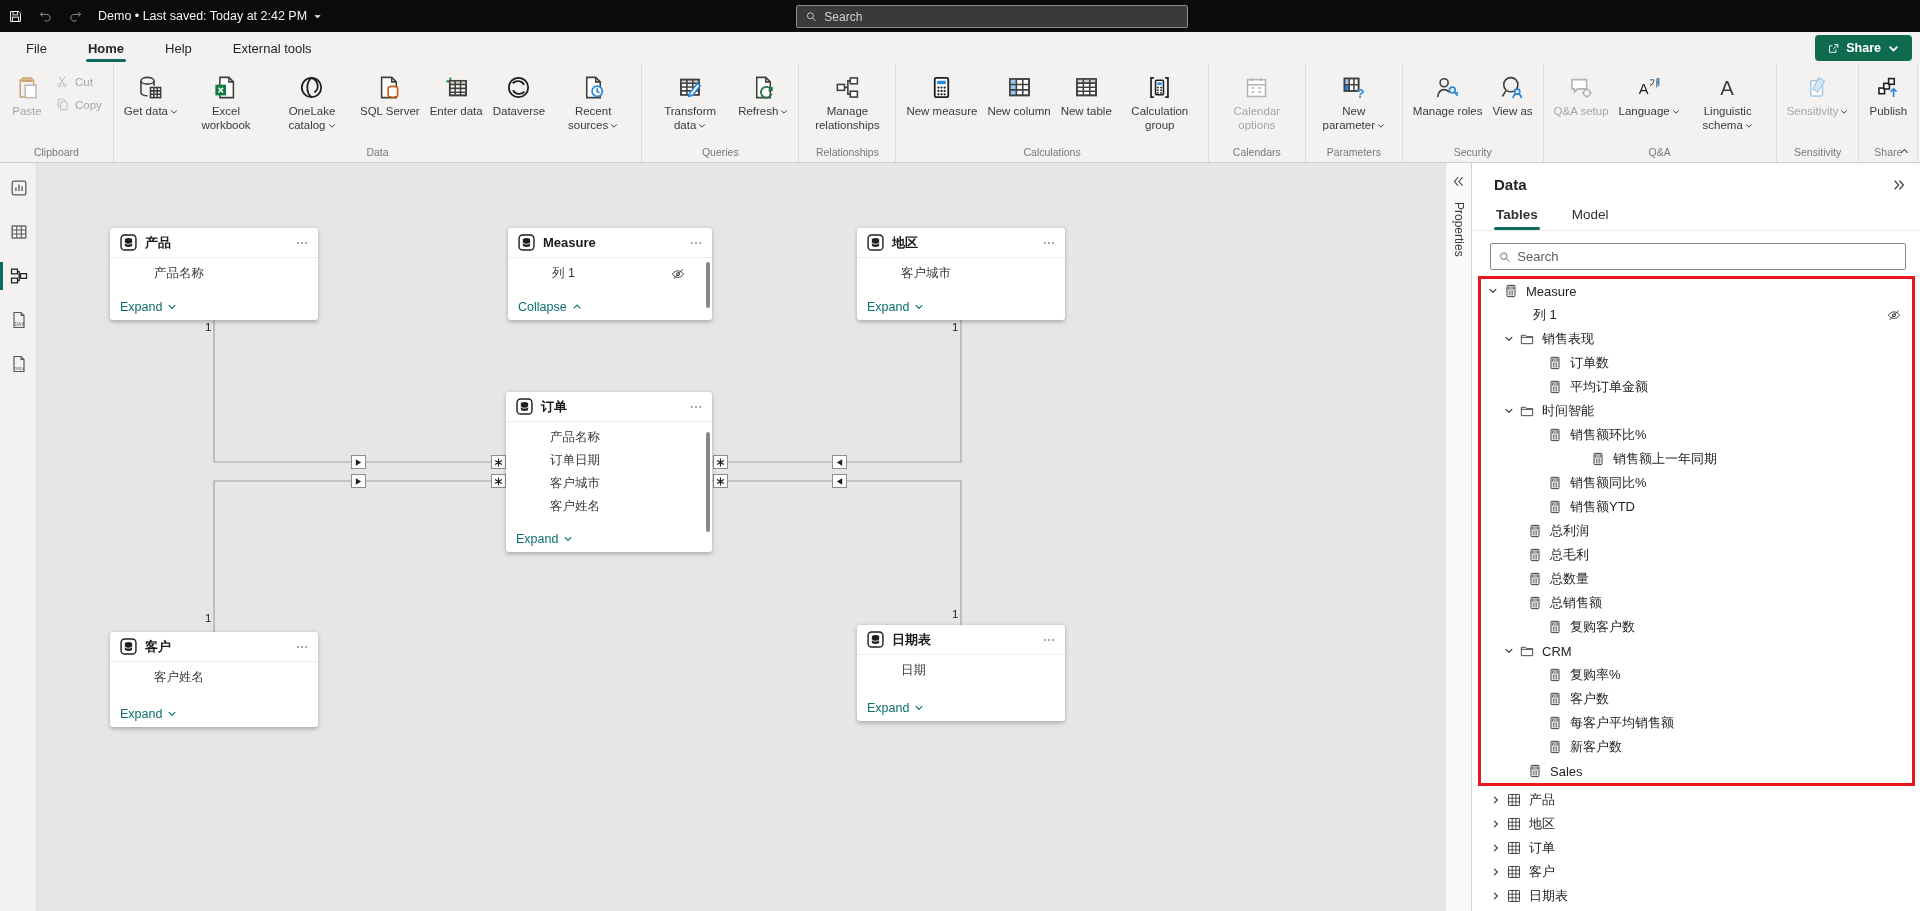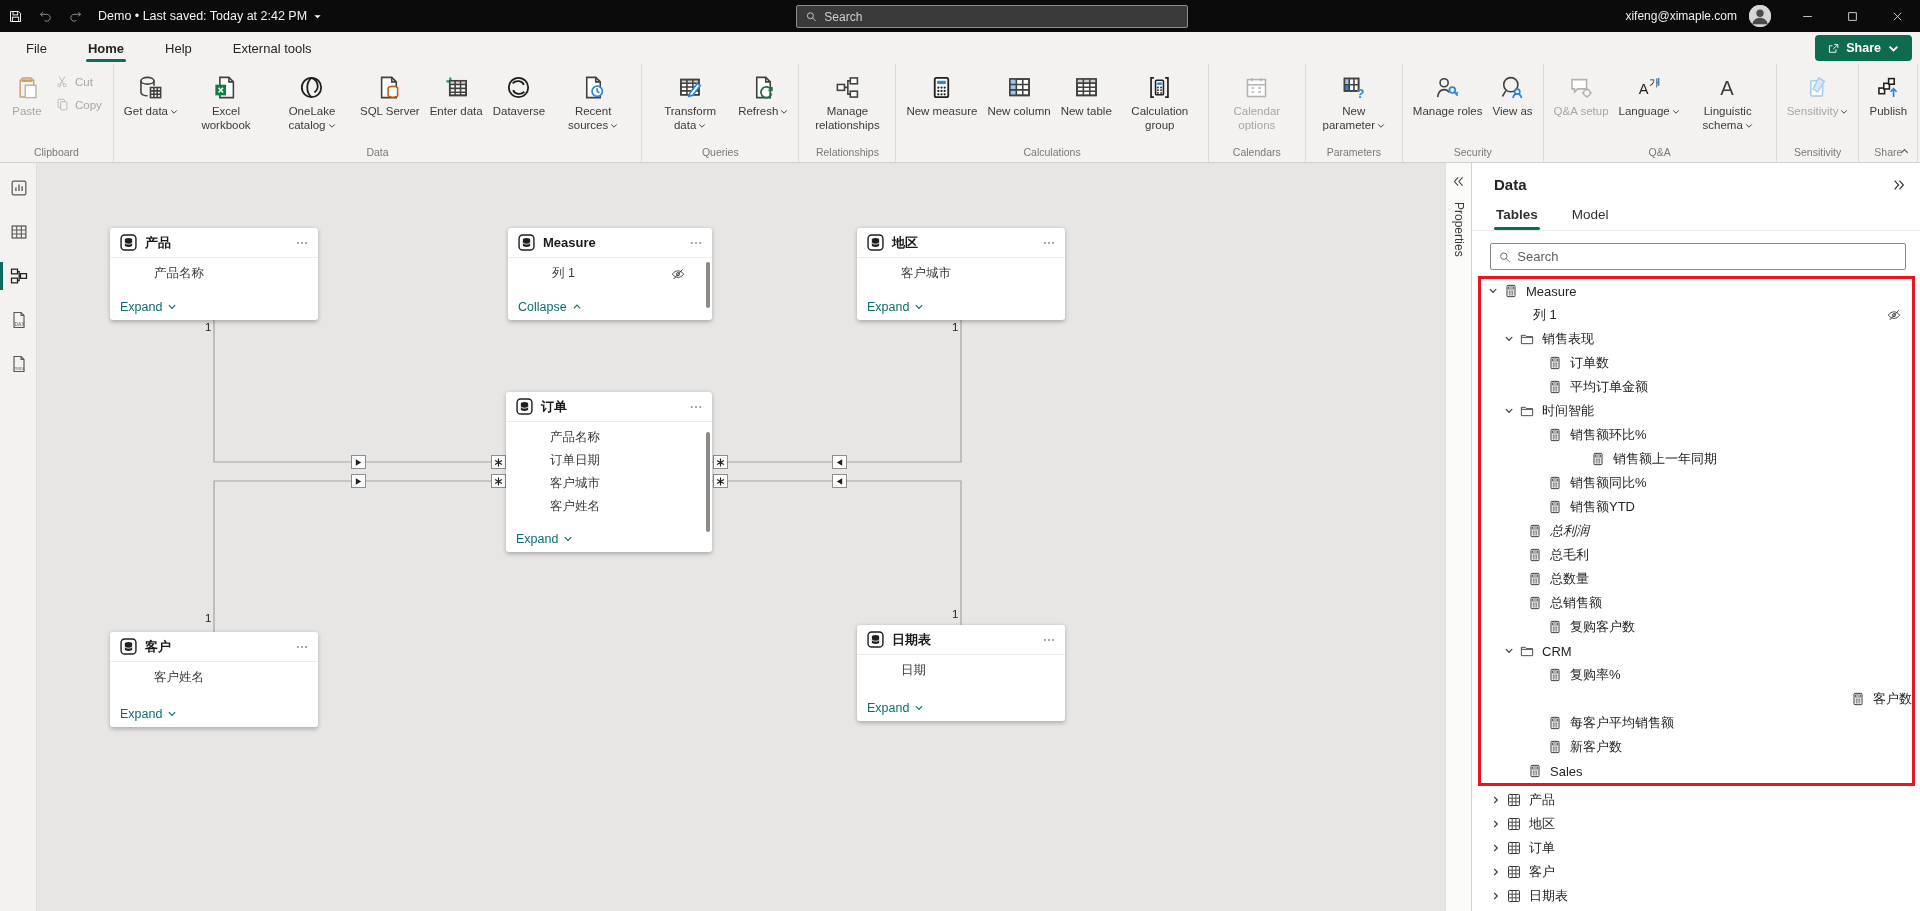--- a/index.html
+++ b/index.html
@@ -133,45 +133,20 @@
         </svg>
       </span>
   </span>
   <div class="tb-search">
     <svg viewBox="0 0 24 24">
         <circle cx="10.5" cy="10.5" r="5.8" fill="none" stroke="#cfcfcf" stroke-width="1.8"></circle>
         <path d="M14.8 14.8 20.5 20.5" stroke="#cfcfcf" stroke-width="1.8"></path>
       </svg>
     <input placeholder="Search" style="">
   </div>
-  <div class="tb-right">
-    <span class="tb-email">xifeng@ximaple.com</span>
-    <span class="tb-avatar">
-        <svg viewBox="0 0 24 24">
-          <rect width="24" height="24" fill="#d8d6d4"></rect>
-          <circle cx="12" cy="9" r="4" fill="#4a4a4a"></circle>
-          <path d="M3.5 21c1-4.8 4.8-7 8.5-7s7.5 2.2 8.5 7z" fill="#4a4a4a"></path>
-        </svg>
-      </span>
-    <span class="win-btn">
-        <svg viewBox="0 0 24 24">
-          <path d="M4 12h16" stroke="#fff" stroke-width="1.4"></path>
-        </svg>
-      </span>
-    <span class="win-btn">
-        <svg viewBox="0 0 24 24">
-          <rect x="5" y="5" width="14" height="14" fill="none" stroke="#fff" stroke-width="1.4"></rect>
-        </svg>
-      </span>
-    <span class="win-btn close">
-        <svg viewBox="0 0 24 24">
-          <path d="M5 5l14 14M19 5 5 19" stroke="#fff" stroke-width="1.4"></path>
-        </svg>
-      </span>
-  </div>
 </div>
 
 <div class="menubar">
   <div id="menu-items" style="display:flex;gap:17px;">
       <div class="menu-item">File</div>
       <div class="menu-item active">Home</div>
       <div class="menu-item">Help</div>
       <div class="menu-item">External tools</div>
     </div>
   <button class="share-btn">
@@ -1080,21 +1055,21 @@
                   <circle cx="9.4" cy="15" r=".95"></circle>
                   <circle cx="12" cy="15" r=".95"></circle>
                   <circle cx="14.6" cy="15" r=".95"></circle>
                   <circle cx="9.4" cy="17.8" r=".95"></circle>
                   <circle cx="12" cy="17.8" r=".95"></circle>
                   <circle cx="14.6" cy="17.8" r=".95"></circle>
                 </g>
               </svg></span></span>
           <span>销售额YTD</span>
         </div>
-        <div class="tree-row" style="padding-left: 44px; font-style: italic;">
+        <div class="tree-row" style="padding-left: 44px;">
           <span class="tic"><span><svg viewBox="0 0 24 24">
                 <rect x="6" y="3.5" width="12" height="17" rx="1.5" stroke="#3b3a39" stroke-width="1.5" fill="#fff"></rect>
                 <rect x="8.4" y="6" width="7.2" height="3" fill="none" stroke="#3b3a39" stroke-width="1.2"></rect>
                 <g fill="#3b3a39">
                   <circle cx="9.4" cy="12.2" r=".95"></circle>
                   <circle cx="12" cy="12.2" r=".95"></circle>
                   <circle cx="14.6" cy="12.2" r=".95"></circle>
                   <circle cx="9.4" cy="15" r=".95"></circle>
                   <circle cx="12" cy="15" r=".95"></circle>
                   <circle cx="14.6" cy="15" r=".95"></circle>
@@ -1200,21 +1175,21 @@
                   <circle cx="9.4" cy="15" r=".95"></circle>
                   <circle cx="12" cy="15" r=".95"></circle>
                   <circle cx="14.6" cy="15" r=".95"></circle>
                   <circle cx="9.4" cy="17.8" r=".95"></circle>
                   <circle cx="12" cy="17.8" r=".95"></circle>
                   <circle cx="14.6" cy="17.8" r=".95"></circle>
                 </g>
               </svg></span></span>
           <span>复购率%</span>
         </div>
-        <div class="tree-row" style="padding-left: 64px; justify-content: flex-end;">
+        <div class="tree-row" style="padding-left: 64px;">
           <span class="tic"><span><svg viewBox="0 0 24 24">
                 <rect x="6" y="3.5" width="12" height="17" rx="1.5" stroke="#3b3a39" stroke-width="1.5" fill="#fff"></rect>
                 <rect x="8.4" y="6" width="7.2" height="3" fill="none" stroke="#3b3a39" stroke-width="1.2"></rect>
                 <g fill="#3b3a39">
                   <circle cx="9.4" cy="12.2" r=".95"></circle>
                   <circle cx="12" cy="12.2" r=".95"></circle>
                   <circle cx="14.6" cy="12.2" r=".95"></circle>
                   <circle cx="9.4" cy="15" r=".95"></circle>
                   <circle cx="12" cy="15" r=".95"></circle>
                   <circle cx="14.6" cy="15" r=".95"></circle>

